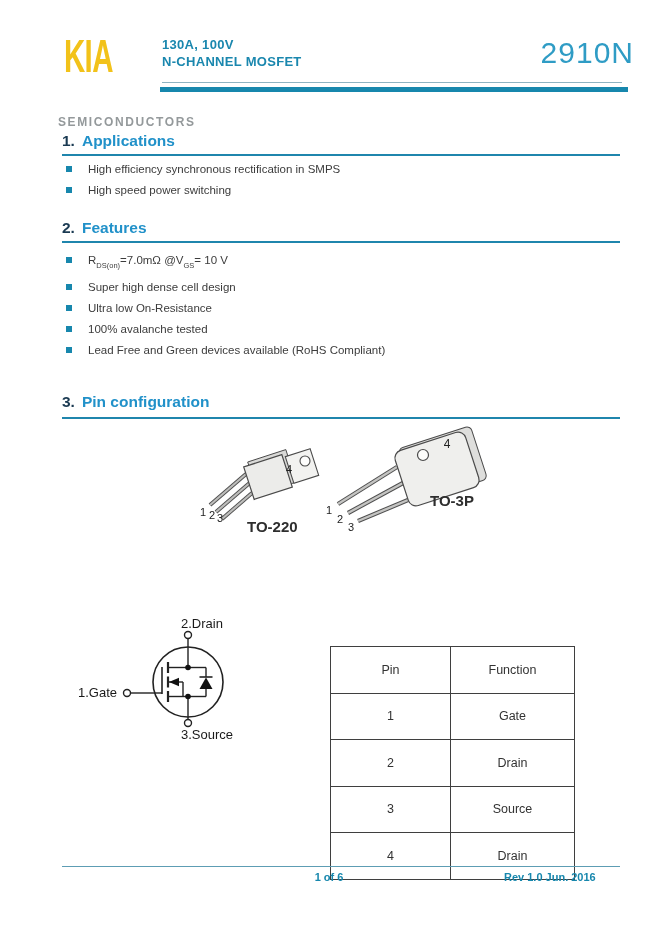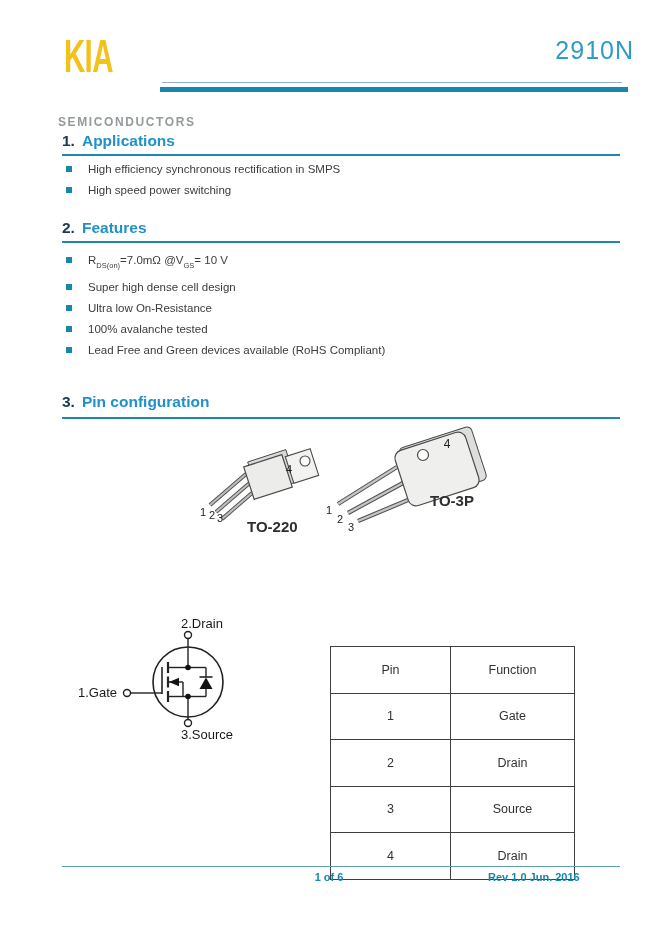--- a/index.html
+++ b/index.html
@@ -17,21 +17,21 @@
     color:#f2c21a; letter-spacing:-1px;
     transform:scaleX(0.64); transform-origin:left top;
   }
   .logo-sub {
     left:58px; top:82px; font-size:12px; letter-spacing:1.6px;
     color:#94999b; font-weight:700;margin-top:33px;
   }
   .spec { left:162px; top:38px; line-height:1.0; }
   .spec div { font-size:13px; font-weight:700; color:#1a87ae; letter-spacing:0.3px; margin-bottom:4px; }
   .part-number {
-    right:28px; top:38px; font-size:25px; font-weight:400;
+    right:28px; top:38px; font-size:30px; font-weight:400;
     color:#2f9cc5; letter-spacing:1px; line-height:1;
   }
   .hdr-thin  { left:162px; top:82px; width:460px; height:1px; background:#8fb3c2; }
   .hdr-thick { left:160px; top:87px; width:468px; height:5px; background:#1787ad; }
 
   
   .sec-head { left:62px; font-size:15.5px; font-weight:700; line-height:1.2; }
   .sec-num  { color:#1a3a52; margin-right:7px; }
   .sec-title{ color:#2191c9; }
   .sec-rule { left:62px; width:558px; height:2px; background:#1f86ad; }
@@ -56,30 +56,34 @@
   .sym-svg { left:70px;  top:608px; }
   svg text { font-family:"Liberation Sans","DejaVu Sans",sans-serif; }
   .pin-num { font-size:11px; fill:#222; }
   .pkg-label { font-size:15px; font-weight:600; fill:#2e2e2e; }
   .sym-label { font-size:13px; fill:#1a1a1a; }
 
   
   .ftr-rule { left:62px; top:866px; width:558px; height:1px; background:#5d9db4; }
   .ftr-text { top:871px; font-size:11px; font-weight:700; color:#1787ad; }
   .ftr-page { left:297px; width:64px; text-align:center; }
-  .ftr-rev  { left:488px;text-align:center; }
+  .ftr-rev  { left:504px;text-align:center; }
 </style>
 </head>
 <body>
 
 <div class="page">
 
   <div class="abs logo">KIA</div>
   <div class="abs logo-sub">SEMICONDUCTORS</div>
 
+  <div class="abs spec">
+    <div>130A, 100V</div>
+    <div>N-CHANNEL MOSFET</div>
+  </div>
 
   <div class="abs part-number">2910N</div>
 
   <div class="abs hdr-thin"></div>
   <div class="abs hdr-thick"></div>
 
   <div class="abs sec-head" style="top:132px">
     <span class="sec-num">1.</span><span class="sec-title">Applications</span>
   </div>
   <div class="abs sec-rule" style="top:154px"></div>

